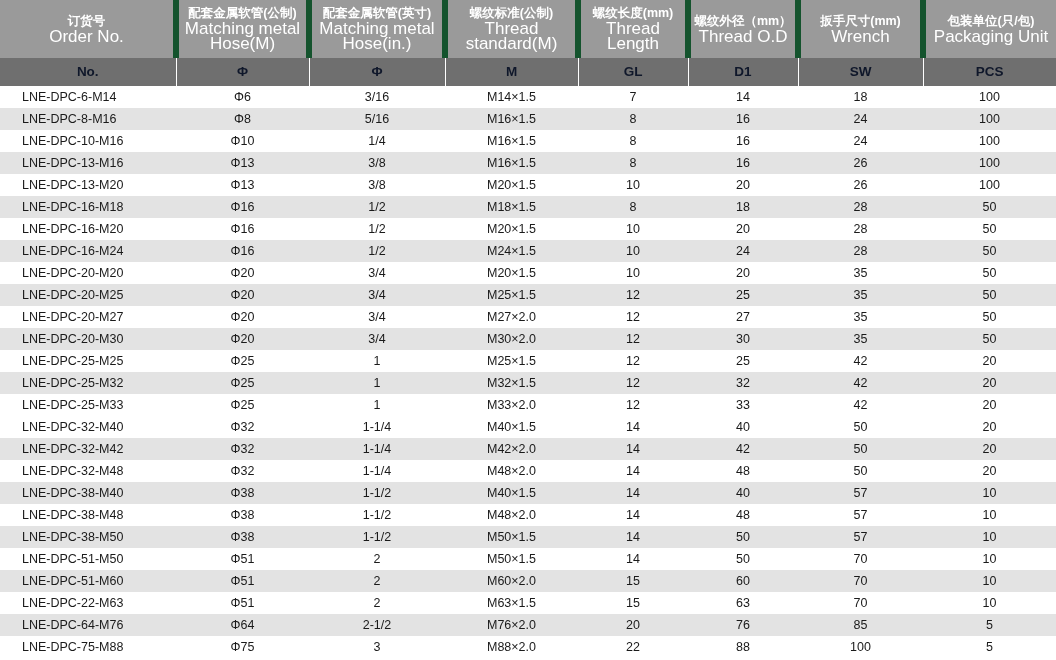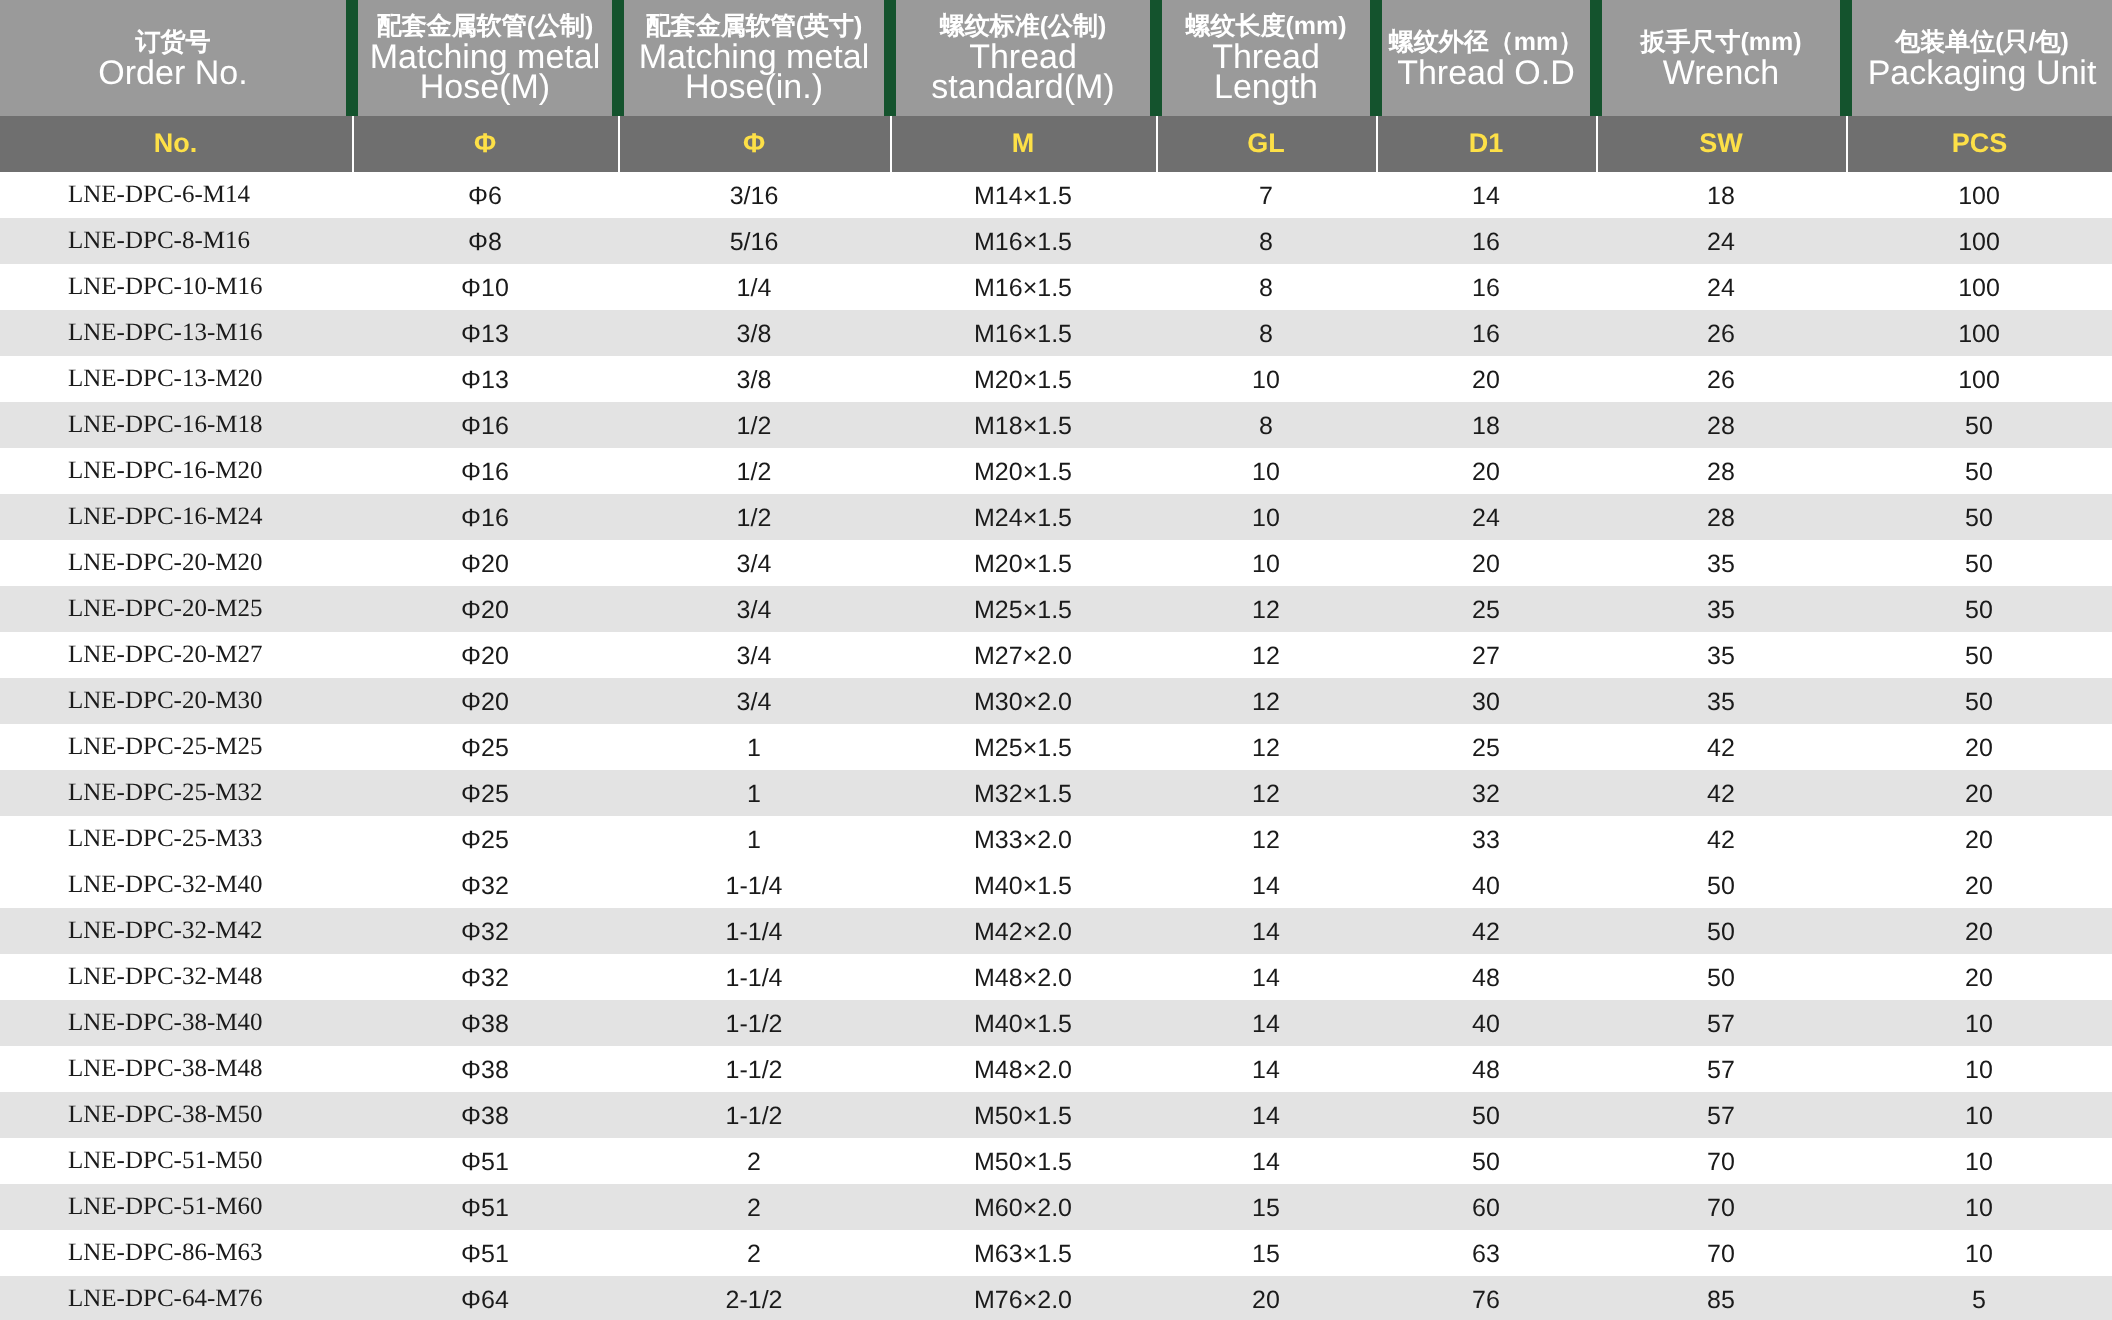--- a/index.html
+++ b/index.html
@@ -46,41 +46,40 @@
     font-weight: bold;
   }
   thead tr.head-main th .en {
     display: block;
     font-size: 17px;
     font-weight: normal;
   }
 
   thead tr.head-sym th {
     background: #6f6f6f;
-    color: #fde047;
+    color: #0f172a;
     font-size: 13.5px;
     font-weight: bold;
     padding: 6px 2px 7px 2px;
     text-align: center;
     border-right: 1px solid #ffffff;
   }
   thead tr.head-sym th:last-child { border-right: none; }
 
   tbody td {
     font-size: 12.5px;
     text-align: center;
     padding: 4px 2px 4px 2px;
     height: 12px;
     color: #1a1a1a;
     white-space: nowrap;
   }
   tbody td.ordercol {
     text-align: left;
-    padding-left: 34px;
-    font-family: Liberation Serif, serif;
+    padding-left: 22px;
   }
   tbody tr.odd td {
     background: #ffffff;
   }
   tbody tr.even td {
     background: #e3e3e3;
   }
 </style>
 </head>
 <body>
@@ -367,21 +366,21 @@
         <td class="ordercol">LNE-DPC-51-M60</td>
         <td>Φ51</td>
         <td>2</td>
         <td>M60×2.0</td>
         <td>15</td>
         <td>60</td>
         <td>70</td>
         <td>10</td>
       </tr>
       <tr class="odd">
-        <td class="ordercol">LNE-DPC-86-M63</td>
+        <td class="ordercol">LNE-DPC-22-M63</td>
         <td>Φ51</td>
         <td>2</td>
         <td>M63×1.5</td>
         <td>15</td>
         <td>63</td>
         <td>70</td>
         <td>10</td>
       </tr>
       <tr class="even">
         <td class="ordercol">LNE-DPC-64-M76</td>

